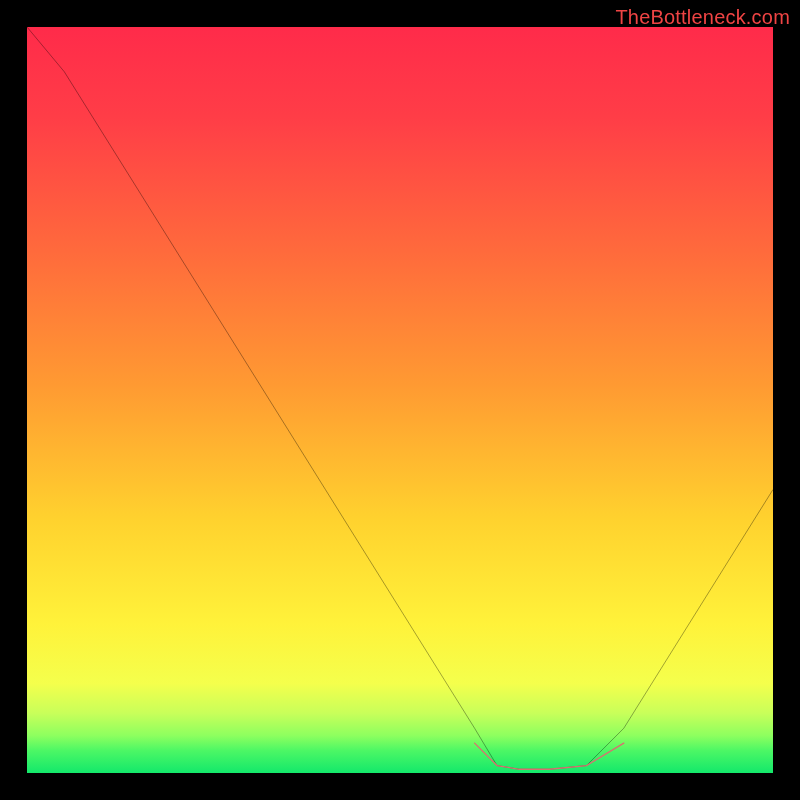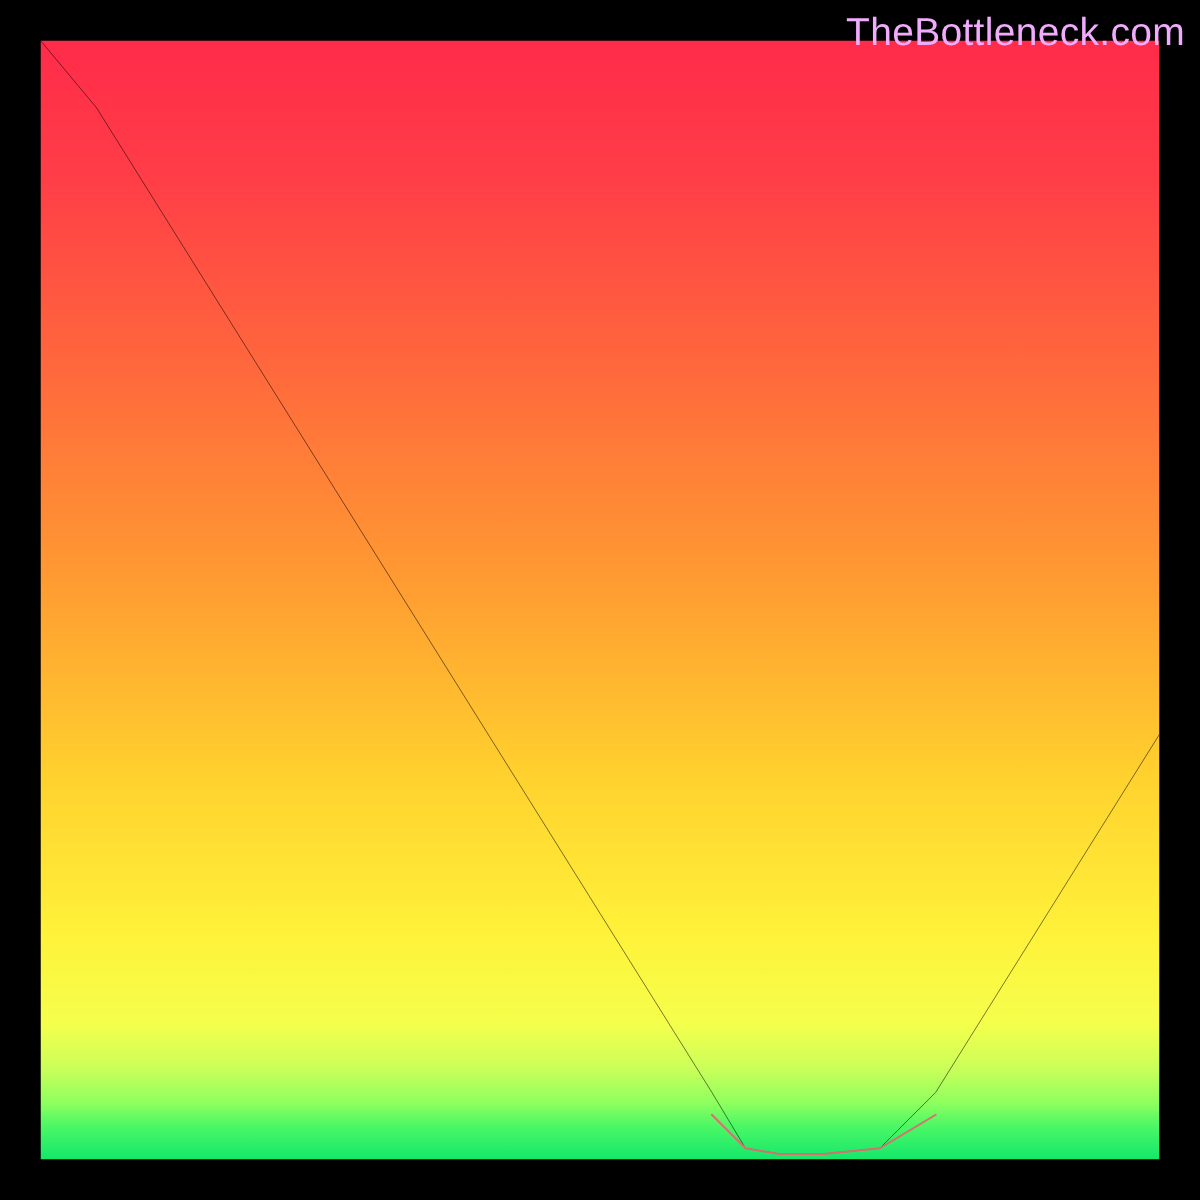--- a/index.html
+++ b/index.html
@@ -13,22 +13,22 @@
   }
   .container {
     position: relative;
     width: 800px;
     height: 800px;
   }
   .watermark {
     position: absolute;
     top: 6px;
     right: 10px;
-    color: #f0abfc;
-    font-size: 26px;
+    color: #ef4444;
+    font-size: 20px;
     font-weight: 500;
     letter-spacing: 0.2px;
     z-index: 50;
   }
   .plot {
     position: absolute;
     left: 27px;
     top: 27px;
     width: 746px;
     height: 746px;

